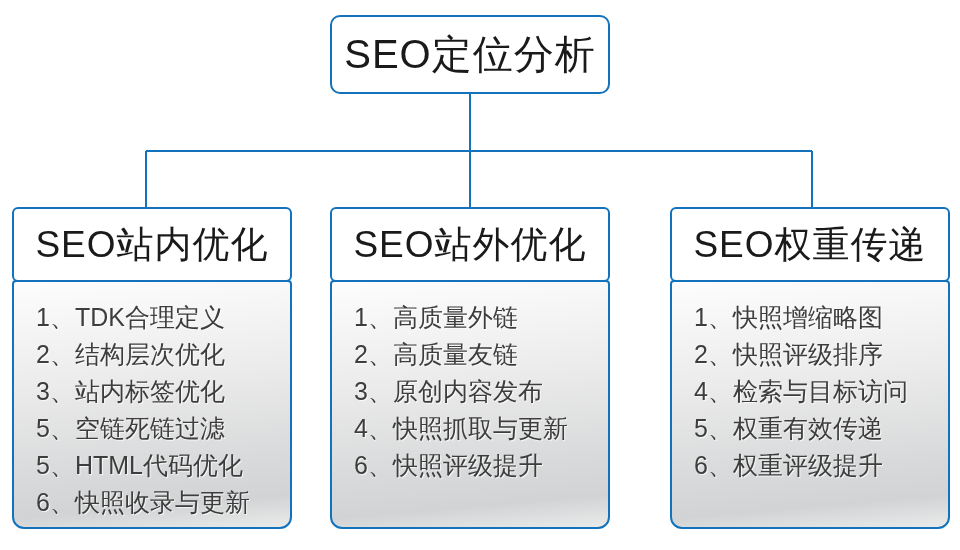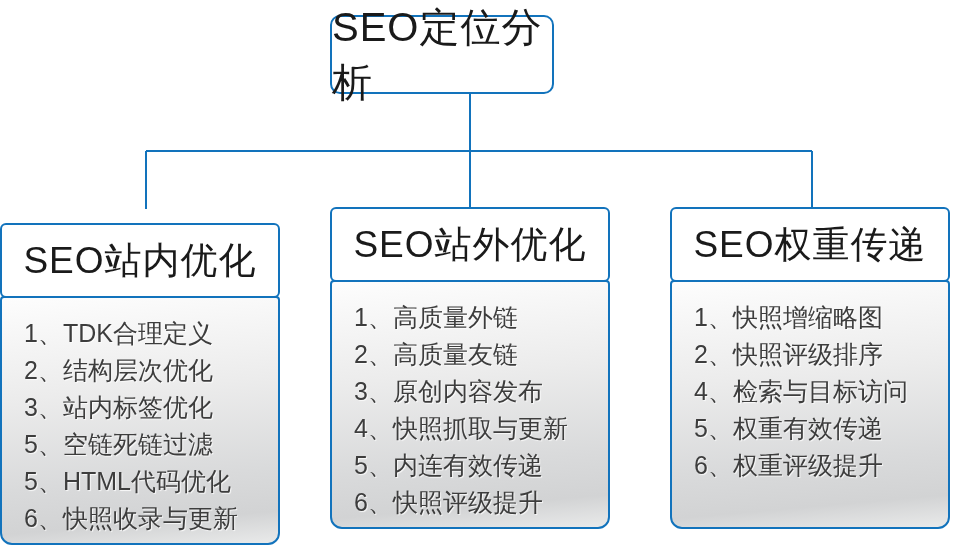--- a/index.html
+++ b/index.html
@@ -6,29 +6,29 @@
   * { margin: 0; padding: 0; box-sizing: border-box; }
   html, body { width: 960px; height: 550px; background: #ffffff; overflow: hidden; }
   body { font-family: "Liberation Sans", "DejaVu Sans", sans-serif; position: relative; }
 
   .stage { position: absolute; inset: 0; width: 960px; height: 550px; }
 
   svg.connectors { position: absolute; left: 0; top: 0; z-index: 0; }
   svg.connectors line { stroke: var(--accent); stroke-width: 2; }
 
   .root-node {
-    position: absolute; left: 330px; top: 15px; width: 224px; height: 79px;
+    position: absolute; left: 330px; top: 15px; width: 280px; height: 79px;
     background: #ffffff; border: 2px solid var(--accent); border-radius: 10px;
     display: flex; align-items: center; justify-content: center;
     font-size: 40px; color: var(--header-text); letter-spacing: 1px;
     z-index: 2;
   }
 
   .column { position: absolute; top: 207px; width: 280px; z-index: 2; }
-  .col-1 { left: 0; margin-top: 16px; }
+  .col-1 { left: 12px; }
   .col-2 { left: 330px; border-radius: 29px; }
   .col-3 { left: 670px; border-radius: 15px; }
 
   .column-header {
     width: 280px; height: 75px;
     background: #ffffff; border: 2px solid var(--accent); border-radius: 6px;
     display: flex; align-items: center; justify-content: center;
     font-size: 37px; color: var(--header-text); letter-spacing: 1px;
     position: relative; z-index: 3;
   }
@@ -79,21 +79,20 @@
 
   <div class="column col-2">
     <div class="column-header">
       <span>SEO站外优化</span>
     </div>
     <div class="column-list">
       <div class="list-item">1、高质量外链</div>
       <div class="list-item">2、高质量友链</div>
       <div class="list-item">3、原创内容发布</div>
       <div class="list-item">4、快照抓取与更新</div>
-      <div class="list-item">5、内连有效传递</div>
       <div class="list-item">6、快照评级提升</div>
     </div>
   </div>
 
   <div class="column col-3">
     <div class="column-header">
       <span>SEO权重传递</span>
     </div>
     <div class="column-list">
       <div class="list-item">1、快照增缩略图</div>

